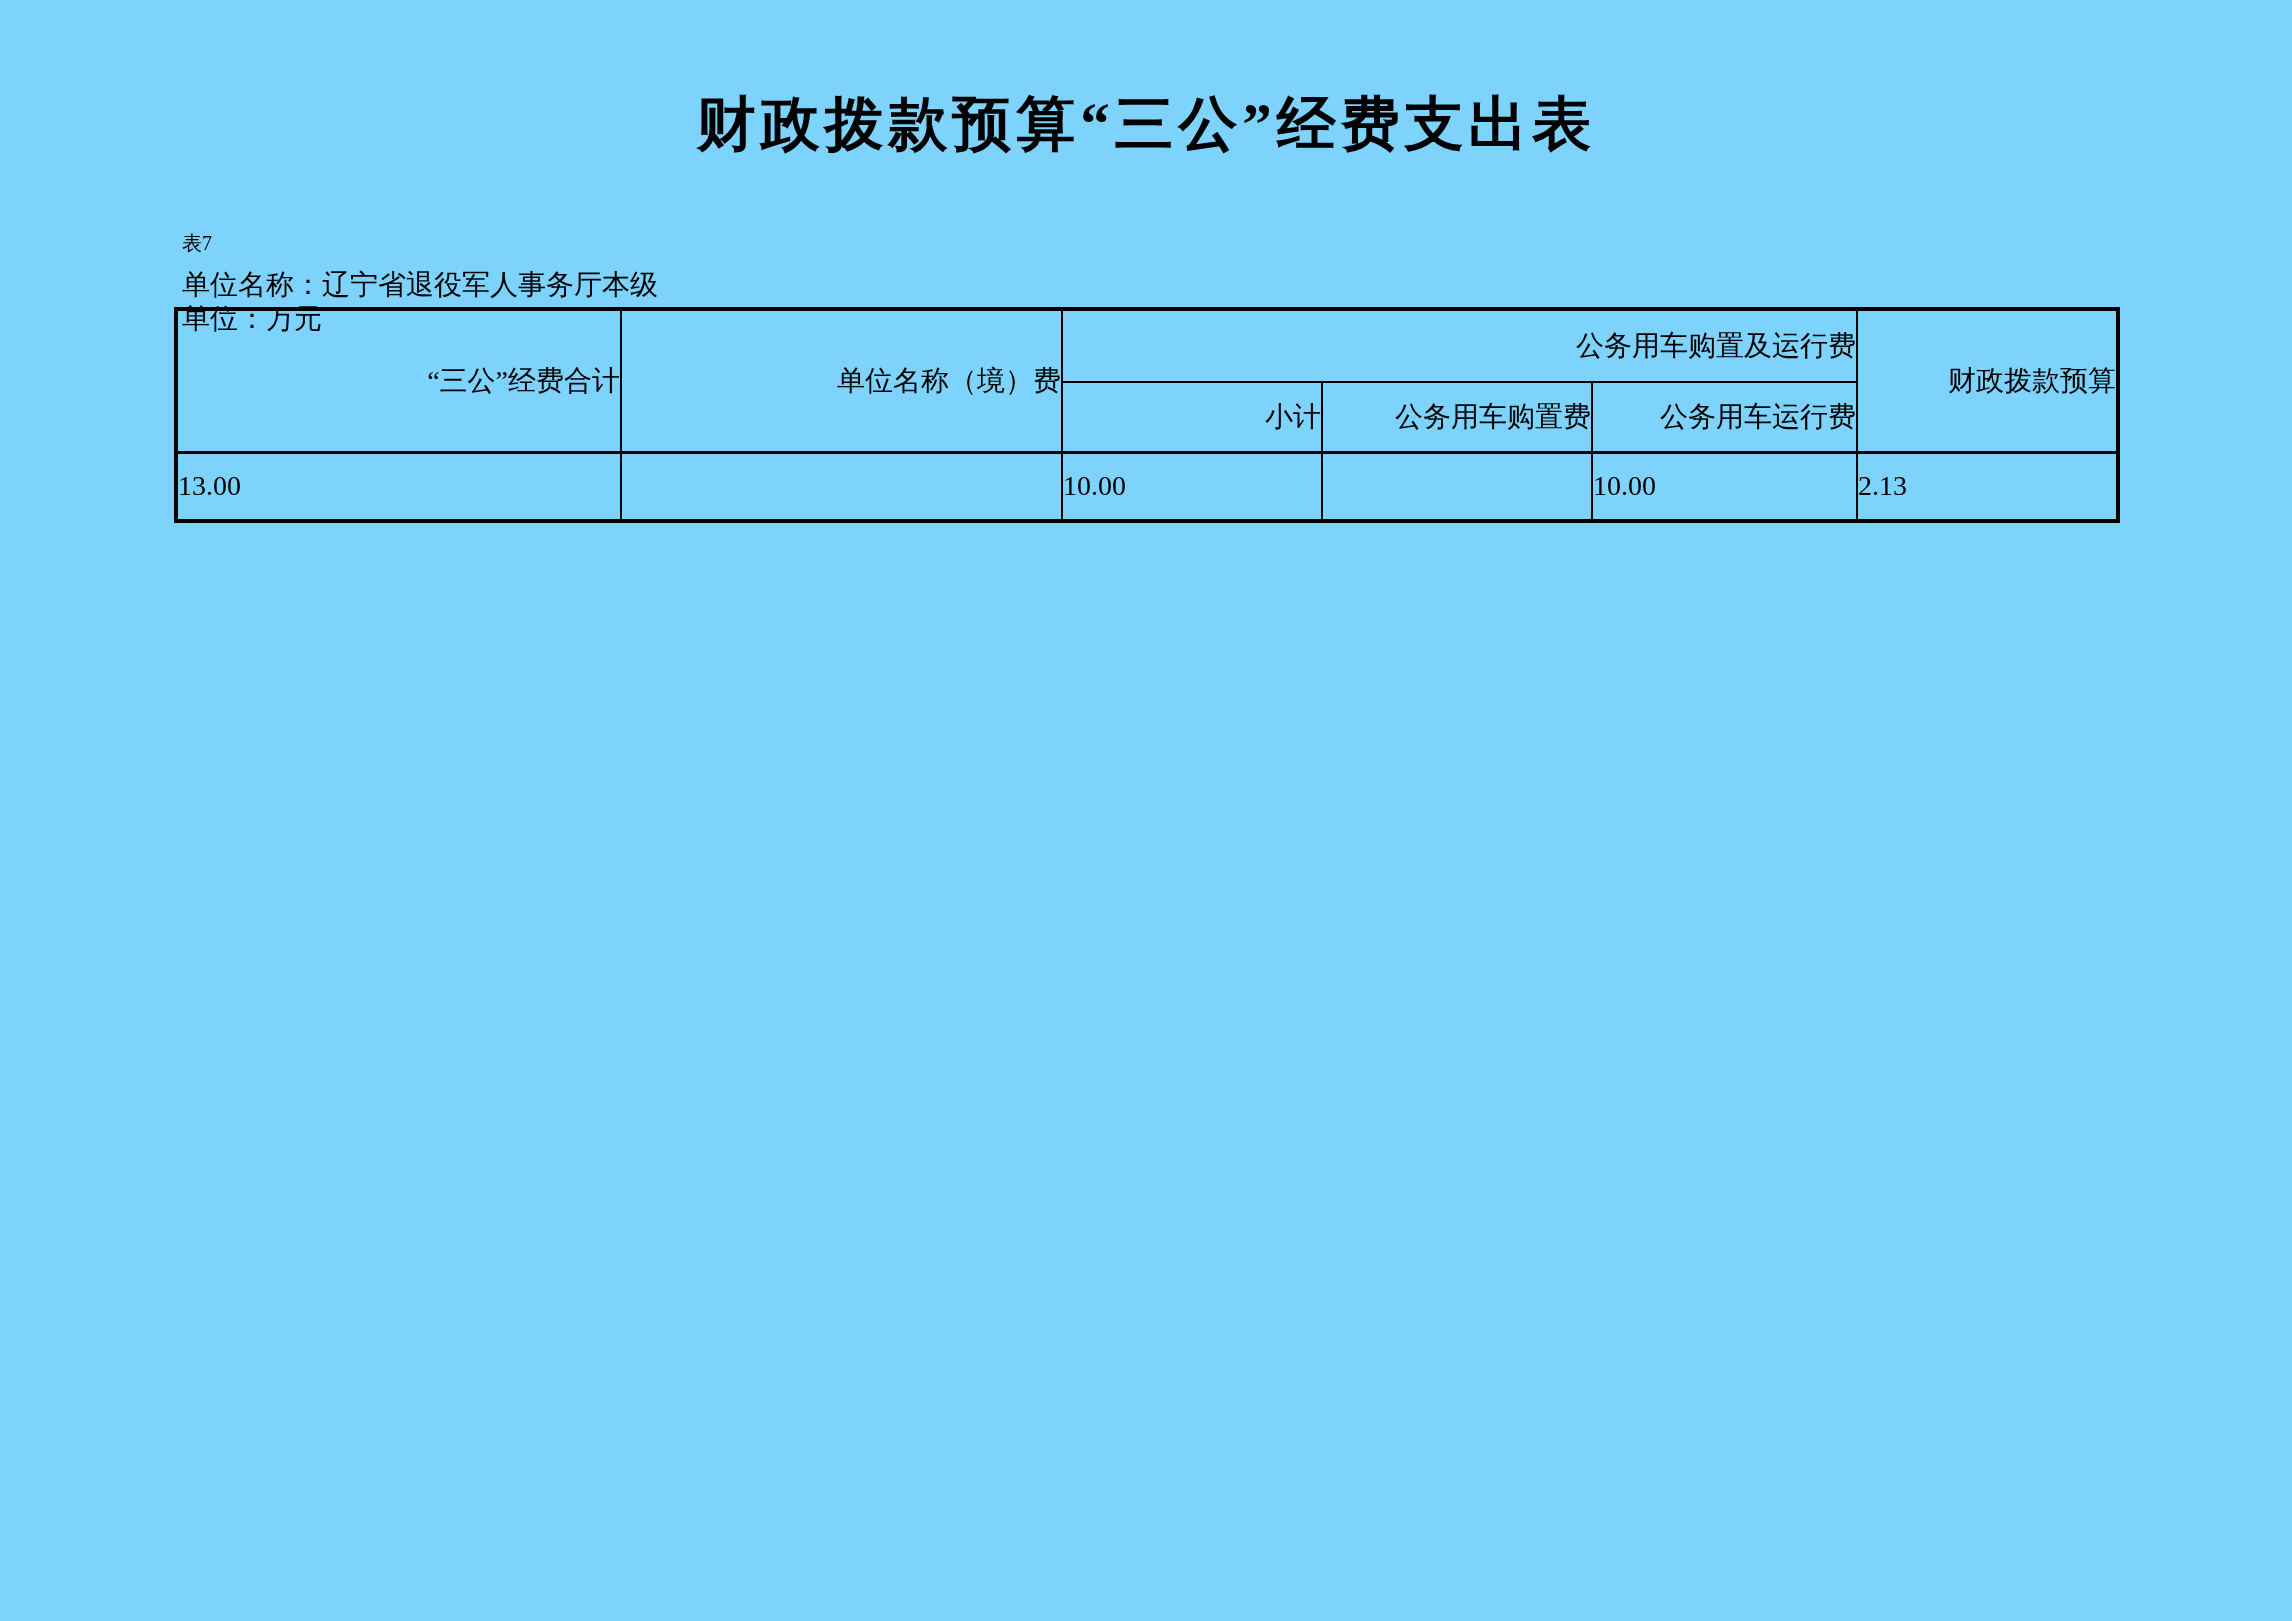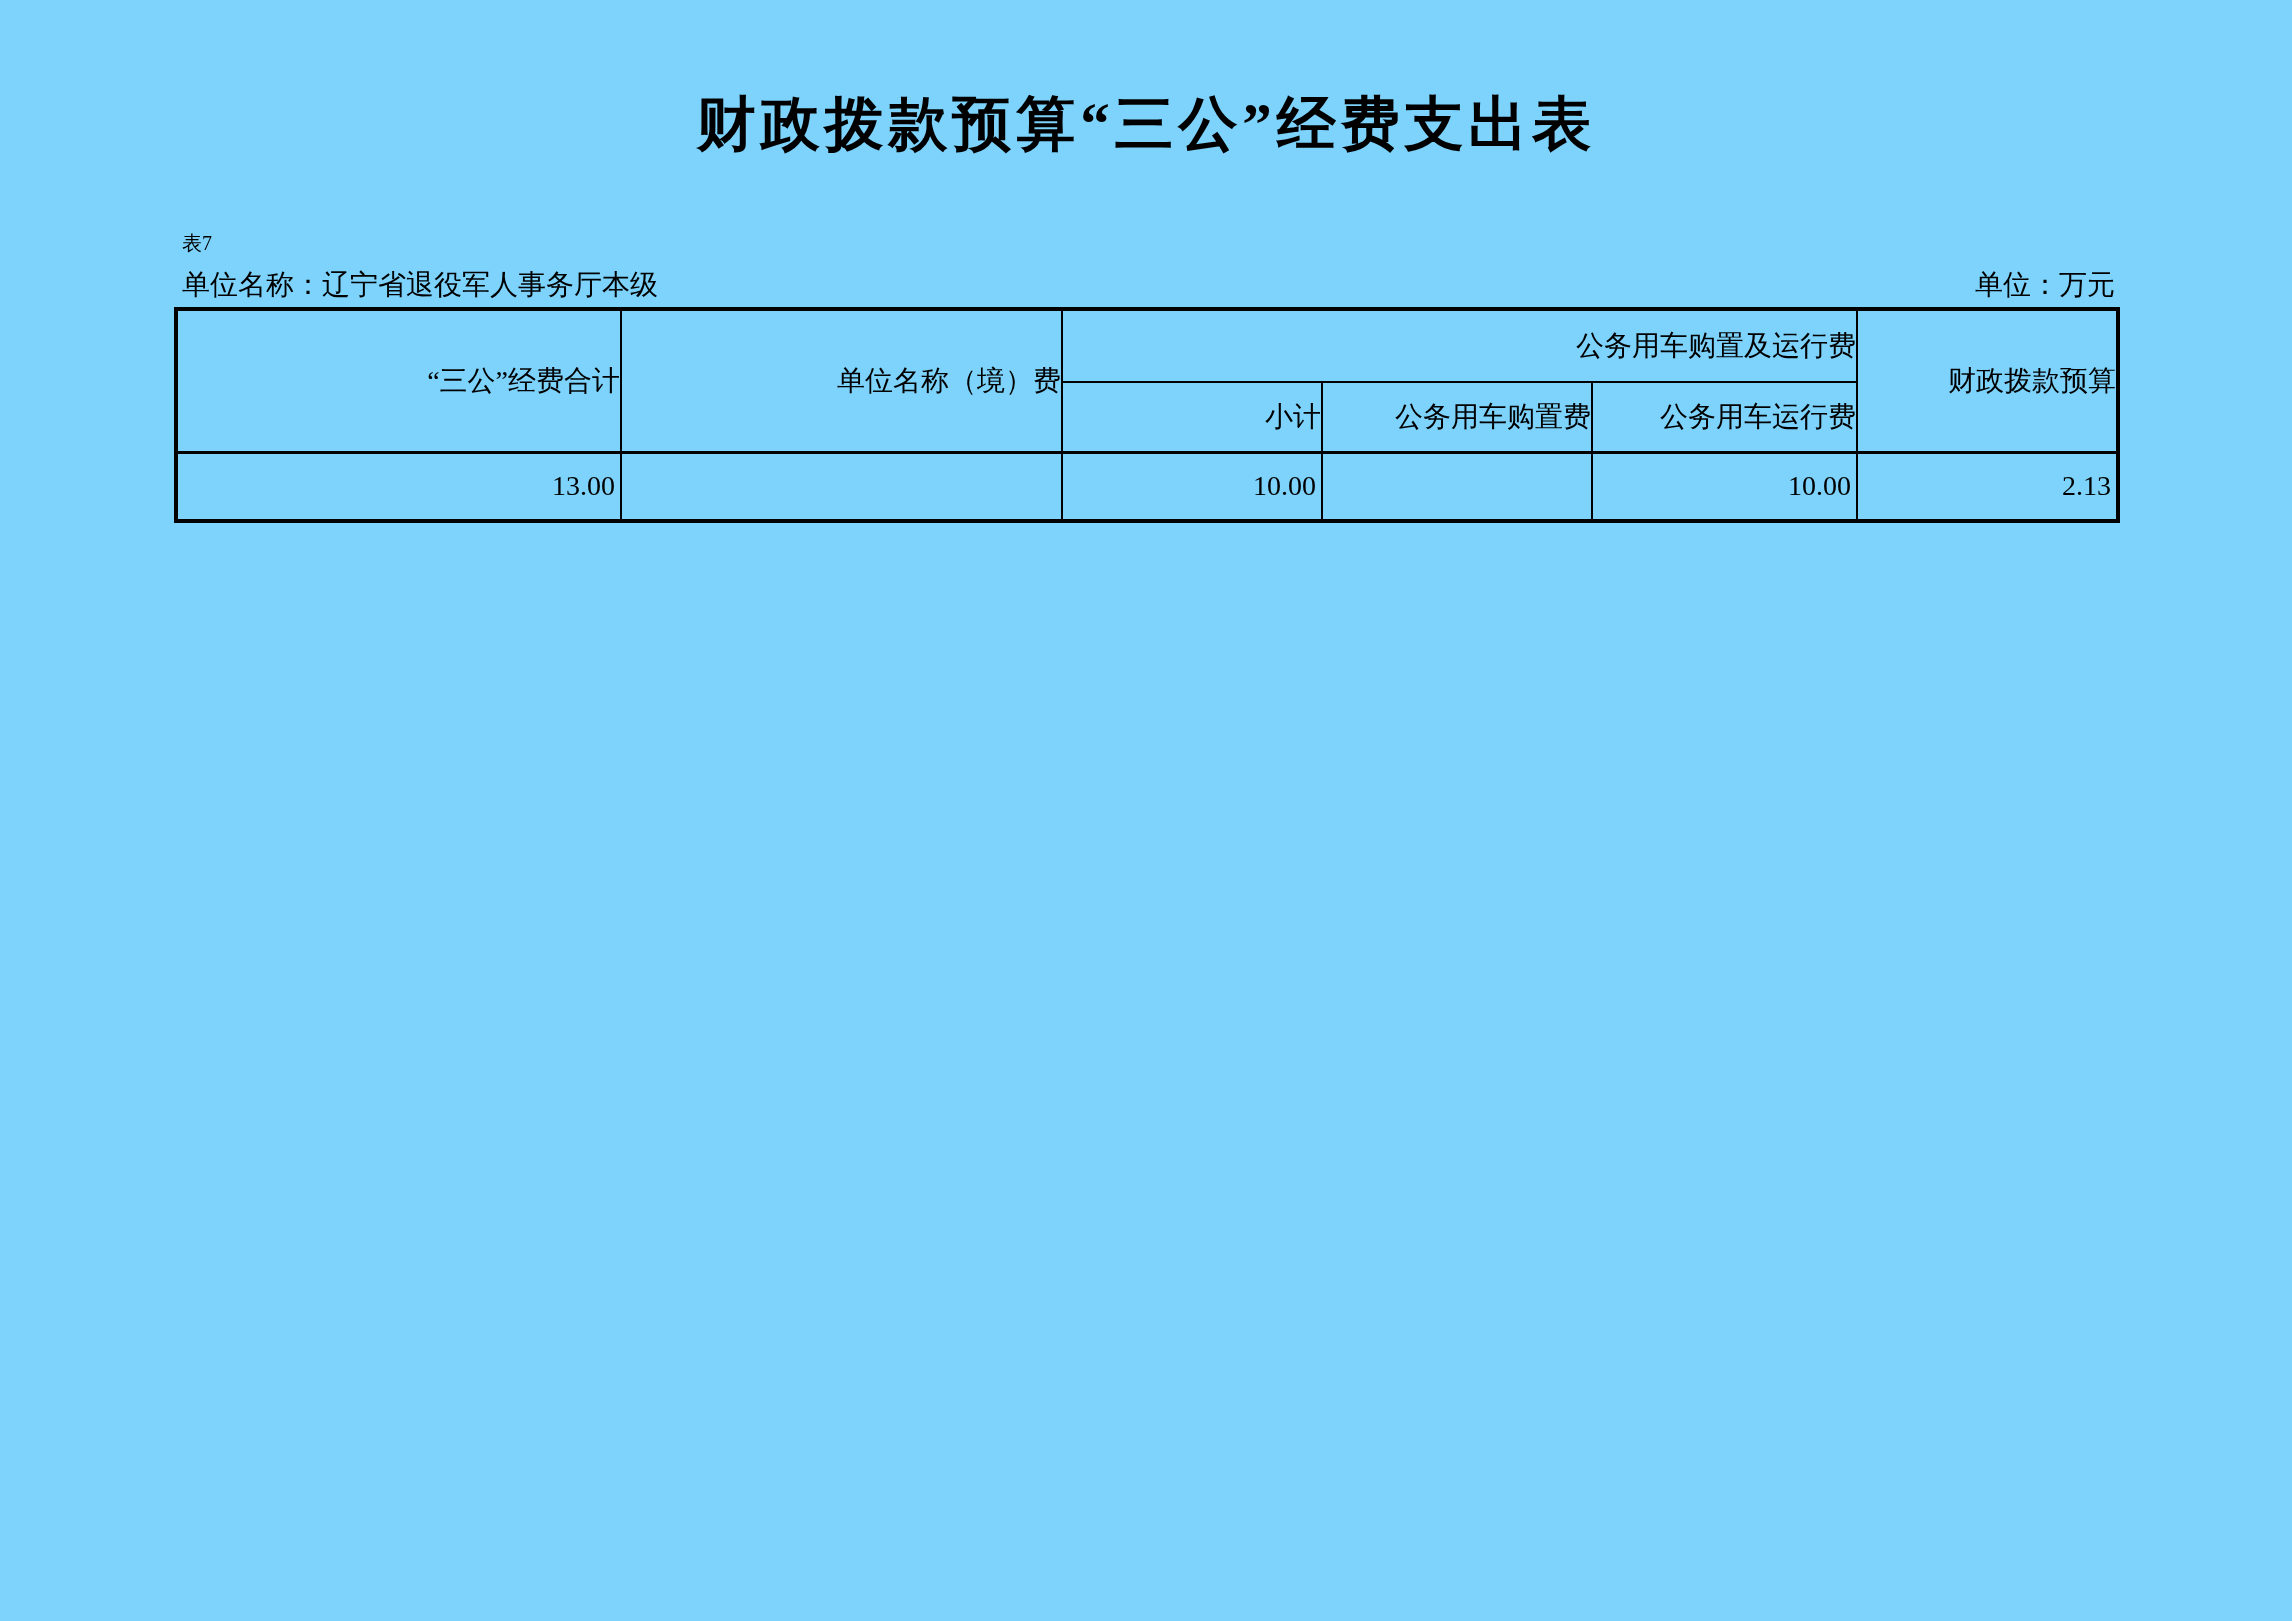--- a/index.html
+++ b/index.html
@@ -34,20 +34,21 @@
   .unit-row {
     position: absolute;
     left: 182px;
     top: 268px;
     width: 1933px;
     display: flex;
     justify-content: space-between;
     align-items: flex-start;
     font-size: 28px;
     line-height: 1.2;
+    flex-direction: column;
   }
   table.expenses {
     position: absolute;
     left: 174px;
     top: 307px;
     width: 1941px;
     border-collapse: collapse;
     table-layout: fixed;
     font-size: 28px;
     border: 4.9px solid #000000;
@@ -60,21 +61,20 @@
   }
   .expenses thead tr.header-row-1 { height: 73px; }
   .expenses thead tr.header-row-2 { height: 70px; }
   .expenses tbody tr.data-row     { height: 69px; }
   .expenses th {
     text-align: right;
     vertical-align: middle;
   }
   .expenses tbody td {
     border-top-width: 3.9px;
-    text-align: right;
     vertical-align: middle;
     padding-right: 4.9px;
   }
 </style>
 </head>
 <body>
 
 <div class="page">
 
   <h1 class="title">财政拨款预算“三公”经费支出表</h1>

